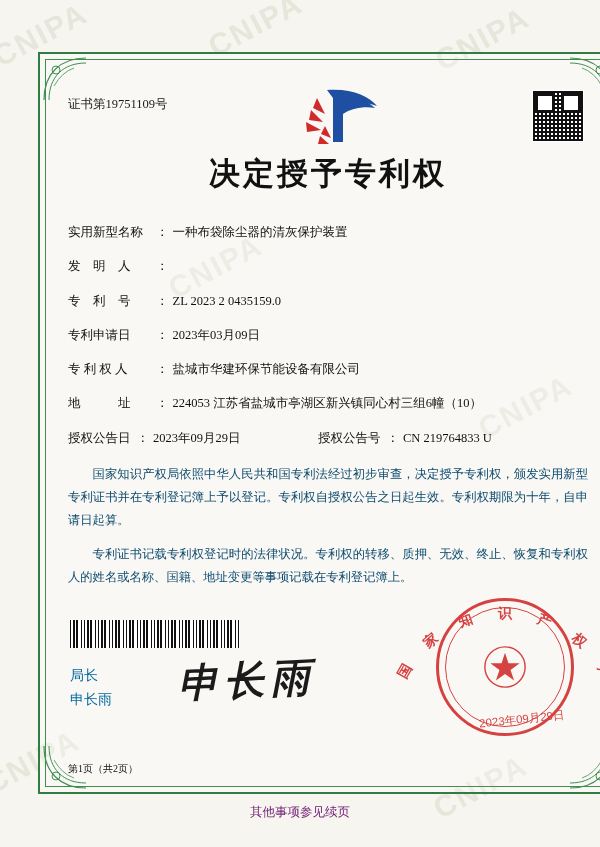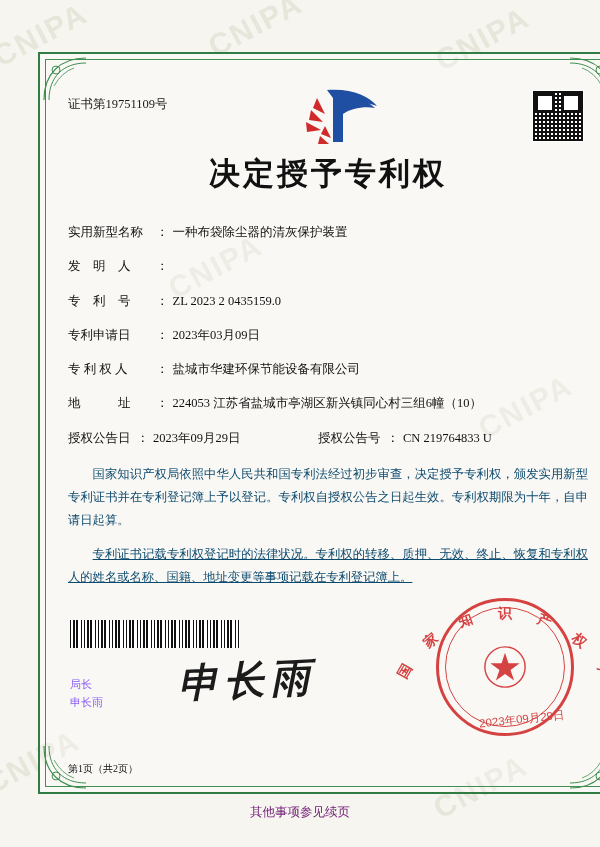--- a/index.html
+++ b/index.html
@@ -116,36 +116,36 @@
   .row2 .half.left{flex:0 0 250px;}
   .row2 .lbl2{white-space:nowrap;margin-right:6px;}
   .para{
     font-size:12.3px;
     line-height:1.85;
     text-indent:2em;
     margin-top:16px;
     color:#0c4a6e;
     text-align:justify;
   }
-  .para.second{margin-top:12px;text-decoration:underline;}
+  .para.second{margin-top:12px;}
   .barcode{
     position:absolute;
     left:2px;bottom:126px;
     width:170px;height:28px;
     background:
       repeating-linear-gradient(90deg,
         #111 0 1px, #fff 1px 3px, #111 3px 5px, #fff 5px 6px,
         #111 6px 8px, #fff 8px 11px, #111 11px 12px, #fff 12px 14px);
   }
   .sign-block{
     position:absolute;
     left:2px;bottom:62px;
-    font-size:11px;
+    font-size:14px;
     line-height:1.7;
-    color:#8b5cf6;
+    color:#0369a1;
   }
   .signature{
     position:absolute;
     left:110px;bottom:66px;
     font-size:40px;
     font-family:"Liberation Serif", serif;
     font-style:italic;
     font-weight:700;
     color:#1b1b1b;
     letter-spacing:6px;

